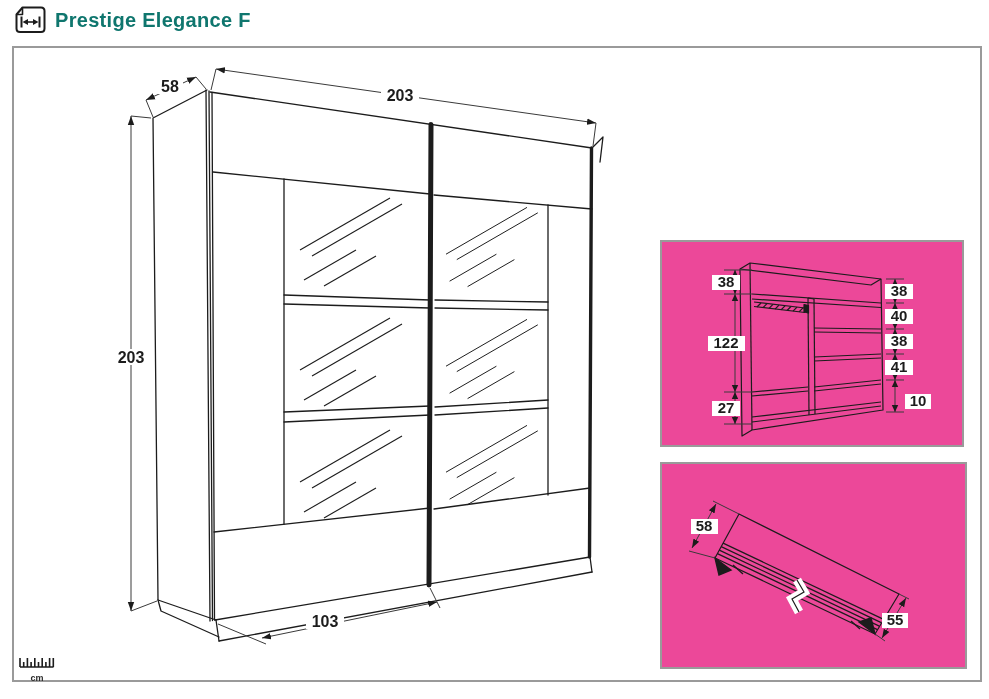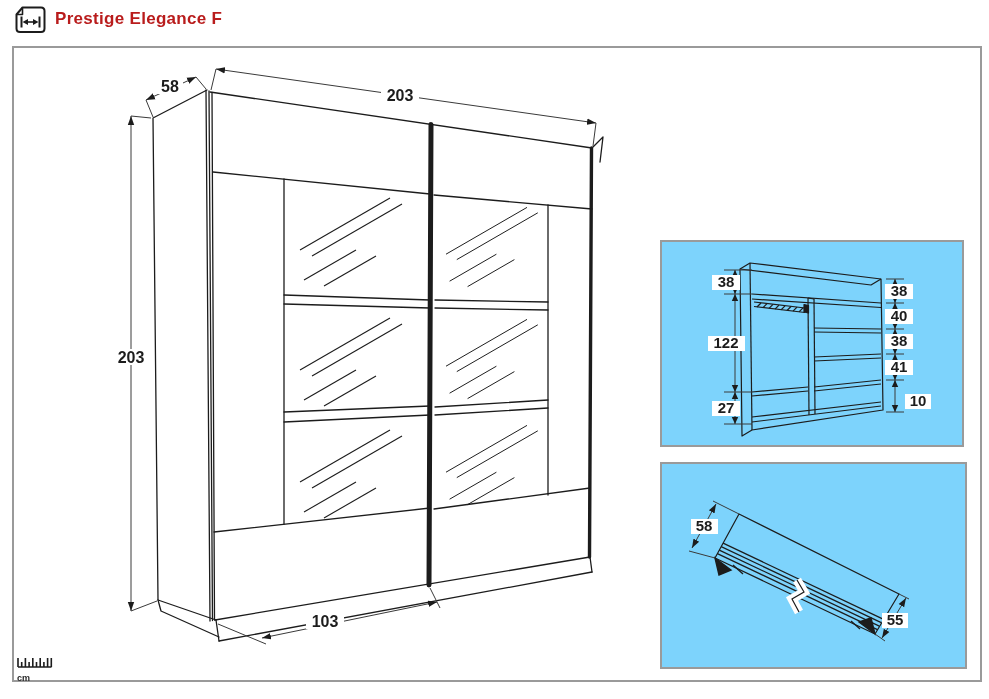--- a/index.html
+++ b/index.html
@@ -1,28 +1,28 @@
 <!DOCTYPE html>
 <html><head>
 <meta charset="utf-8">
 <style>
   html,body{margin:0;padding:0;background:#fff;}
   .page{position:relative;width:989px;height:699px;background:#fff;overflow:hidden;
         font-family:"Liberation Sans",sans-serif;}
   .header{position:absolute;left:0;top:0;width:989px;height:44px;}
   .hdr-icon{position:absolute;left:13px;top:6px;}
-  .title{position:absolute;left:55px;top:9px;font-size:17px;font-weight:bold;color:#b91c1c;letter-spacing:.3px;}
+  .title{position:absolute;left:55px;top:9px;font-size:20px;font-weight:bold;color:#0f766e;letter-spacing:.3px;}
   .main-box{position:absolute;left:12px;top:46px;width:966px;height:632px;
             border:2px solid #9a9a9a;background:#fff;text-decoration:underline;}
   .front-svg{position:absolute;left:81px;top:2px;width:560px;height:612px;}
-  .panel{position:absolute;border:2px solid #9a9a9a;background:#7dd3fc;}
+  .panel{position:absolute;border:2px solid #9a9a9a;background:#ec4899;}
   .panel-a{left:646px;top:192px;width:300px;height:203px;}
   .panel-b{left:646px;top:414px;width:303px;height:203px;}
   .panel svg{position:absolute;left:0;top:0;width:100%;height:100%;}
-  .unit-box{position:absolute;left:3px;top:605px;width:40px;}
+  .unit-box{position:absolute;left:3px;top:605px;width:40px;text-align:center;}
   .unit-label{display:block;font-size:9px;font-weight:bold;color:#2a2a2a;margin-top:0;}
   text.dim{font-family:"Liberation Sans",sans-serif;font-weight:bold;fill:#1c1c1c;text-anchor:middle;}
   .d16{font-size:16px;} .d15{font-size:15px;}
 </style>
 </head>
 <body>
 
 <div class="page">
 
   <div class="header">

